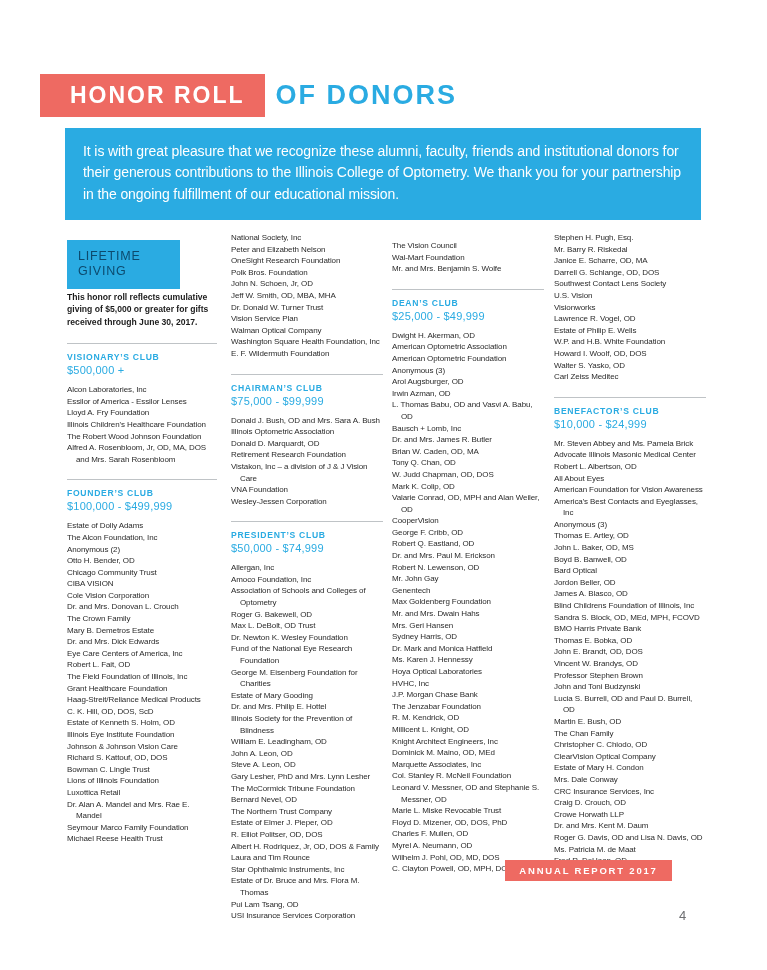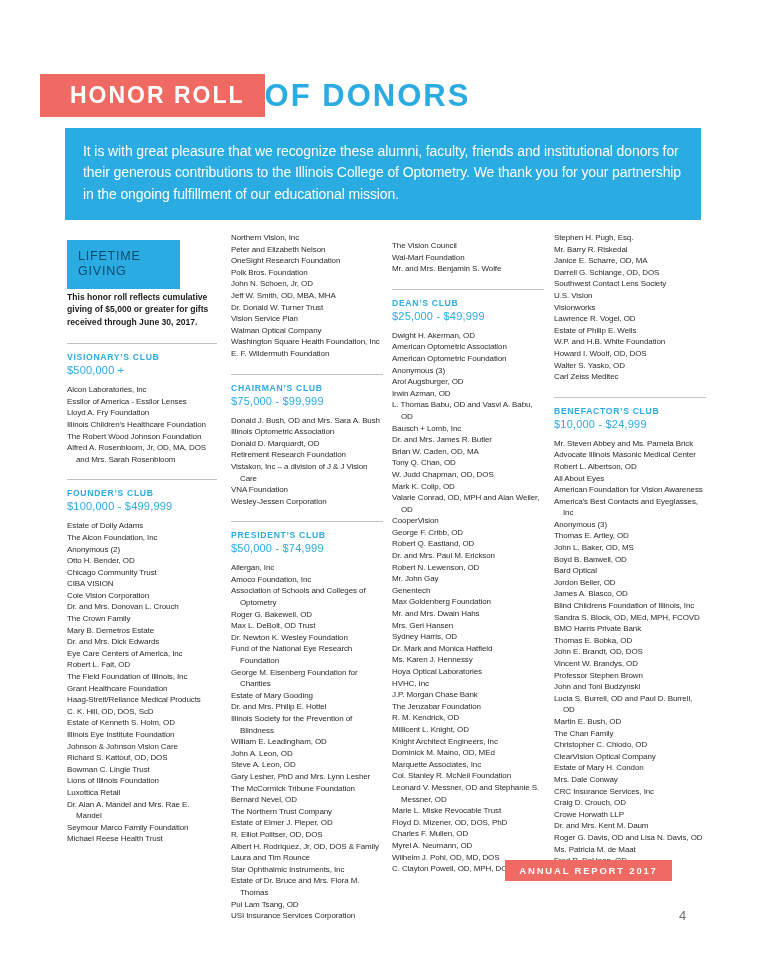--- a/index.html
+++ b/index.html
@@ -19,22 +19,22 @@
   
   .masthead{ position:absolute; left:0; top:74px; height:43px; display:flex; align-items:center; }
   .masthead-band{
     margin-left:40px; height:43px; background:var(--coral);
     display:flex; align-items:center; padding:0 20px 0 30px;
   }
   .title-primary{
     color:#ffffff; font-size:23px; font-weight:bold; letter-spacing:2px; white-space:nowrap;
   }
   .title-secondary{
-    color:var(--cyan); font-size:31px; font-weight:bold; letter-spacing:2px;
-    white-space:nowrap;
+    color:var(--cyan); font-size:27px; font-weight:bold; letter-spacing:2px;
+    margin-left:11px; white-space:nowrap;
   }
 
   
   .intro-box{
     position:absolute; left:65px; top:128px; width:636px; height:92px;
     background:var(--cyan); color:#ffffff; padding:13px 18px;
   }
   .intro-box p{ font-size:14px; line-height:1.52; letter-spacing:-0.1px; }
 
   
@@ -142,21 +142,21 @@
           <li class="donor">Dr. Alan A. Mandel and Mrs. Rae E. Mandel</li>
           <li class="donor">Seymour Marco Family Foundation</li>
           <li class="donor">Michael Reese Health Trust</li>
         </ul>
       </div>
   </div>
 
   <div class="col col-2">
     <div>
         <ul class="donor-list">
-          <li class="donor">Northern Vision, Inc</li>
+          <li class="donor">National Society, Inc</li>
           <li class="donor">Peter and Elizabeth Nelson</li>
           <li class="donor">OneSight Research Foundation</li>
           <li class="donor">Polk Bros. Foundation</li>
           <li class="donor">John N. Schoen, Jr, OD</li>
           <li class="donor">Jeff W. Smith, OD, MBA, MHA</li>
           <li class="donor">Dr. Donald W. Turner Trust</li>
           <li class="donor">Vision Service Plan</li>
           <li class="donor">Walman Optical Company</li>
           <li class="donor">Washington Square Health Foundation, Inc</li>
           <li class="donor">E. F. Wildermuth Foundation</li>

